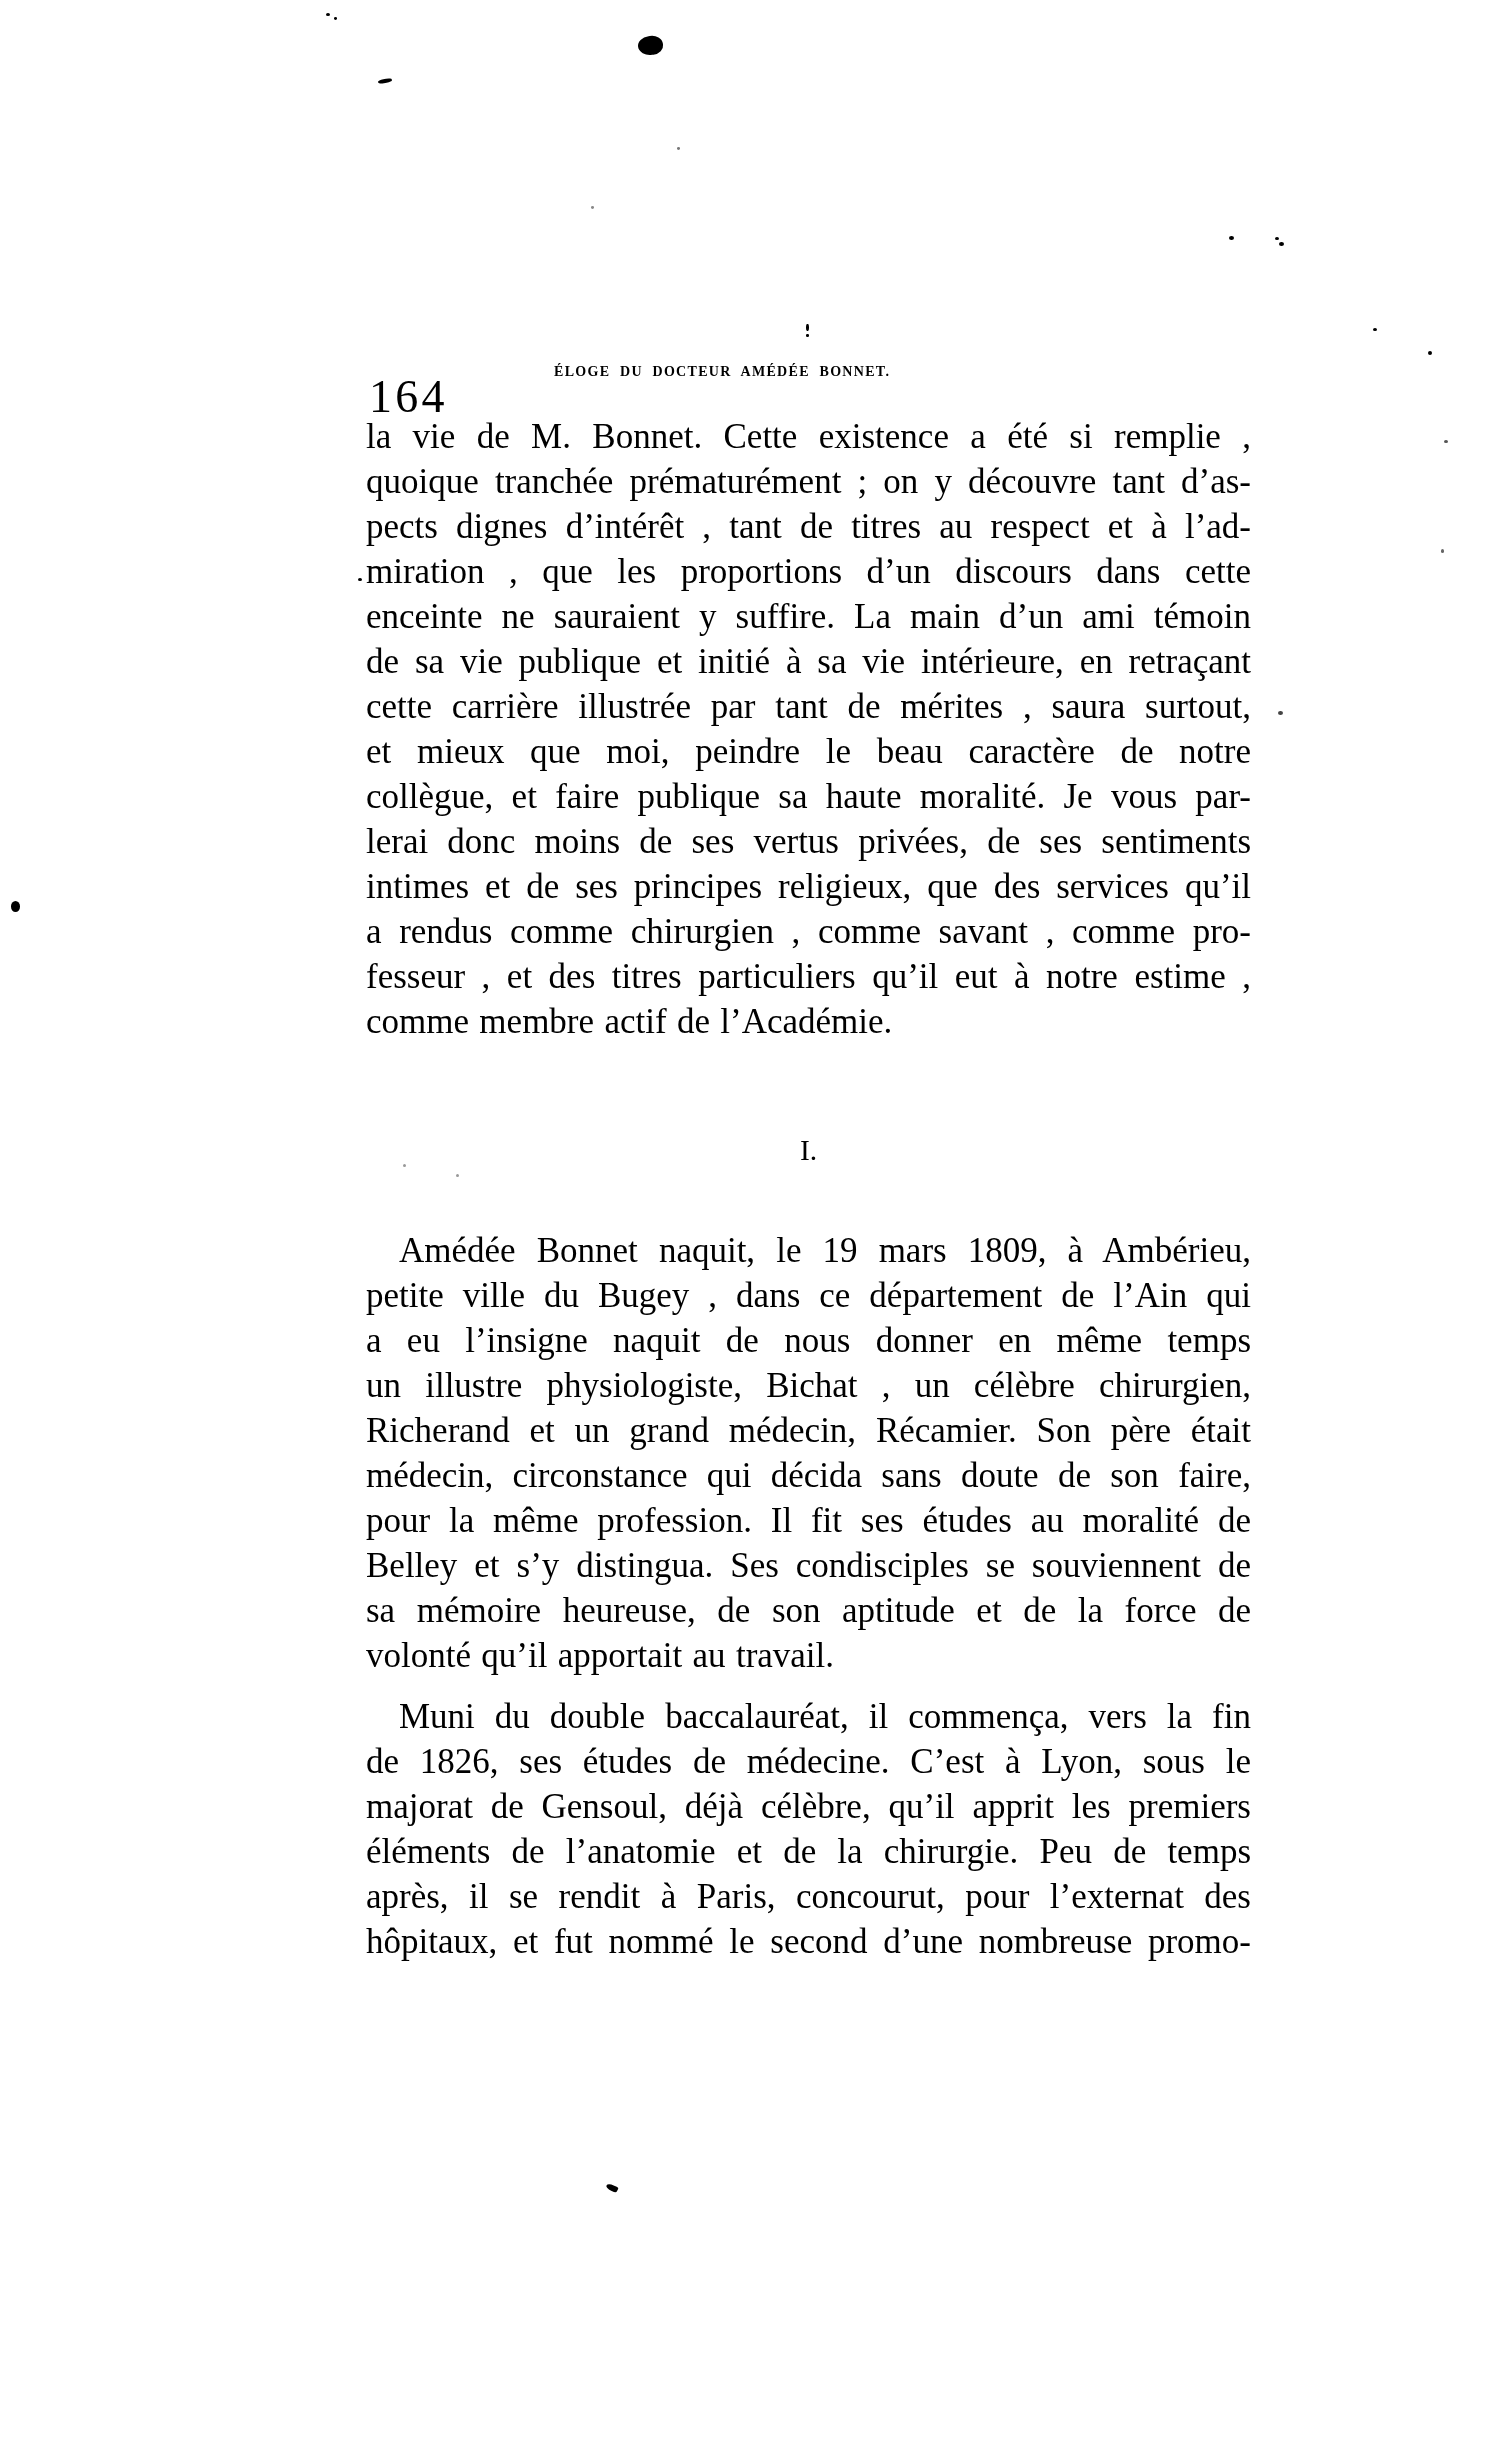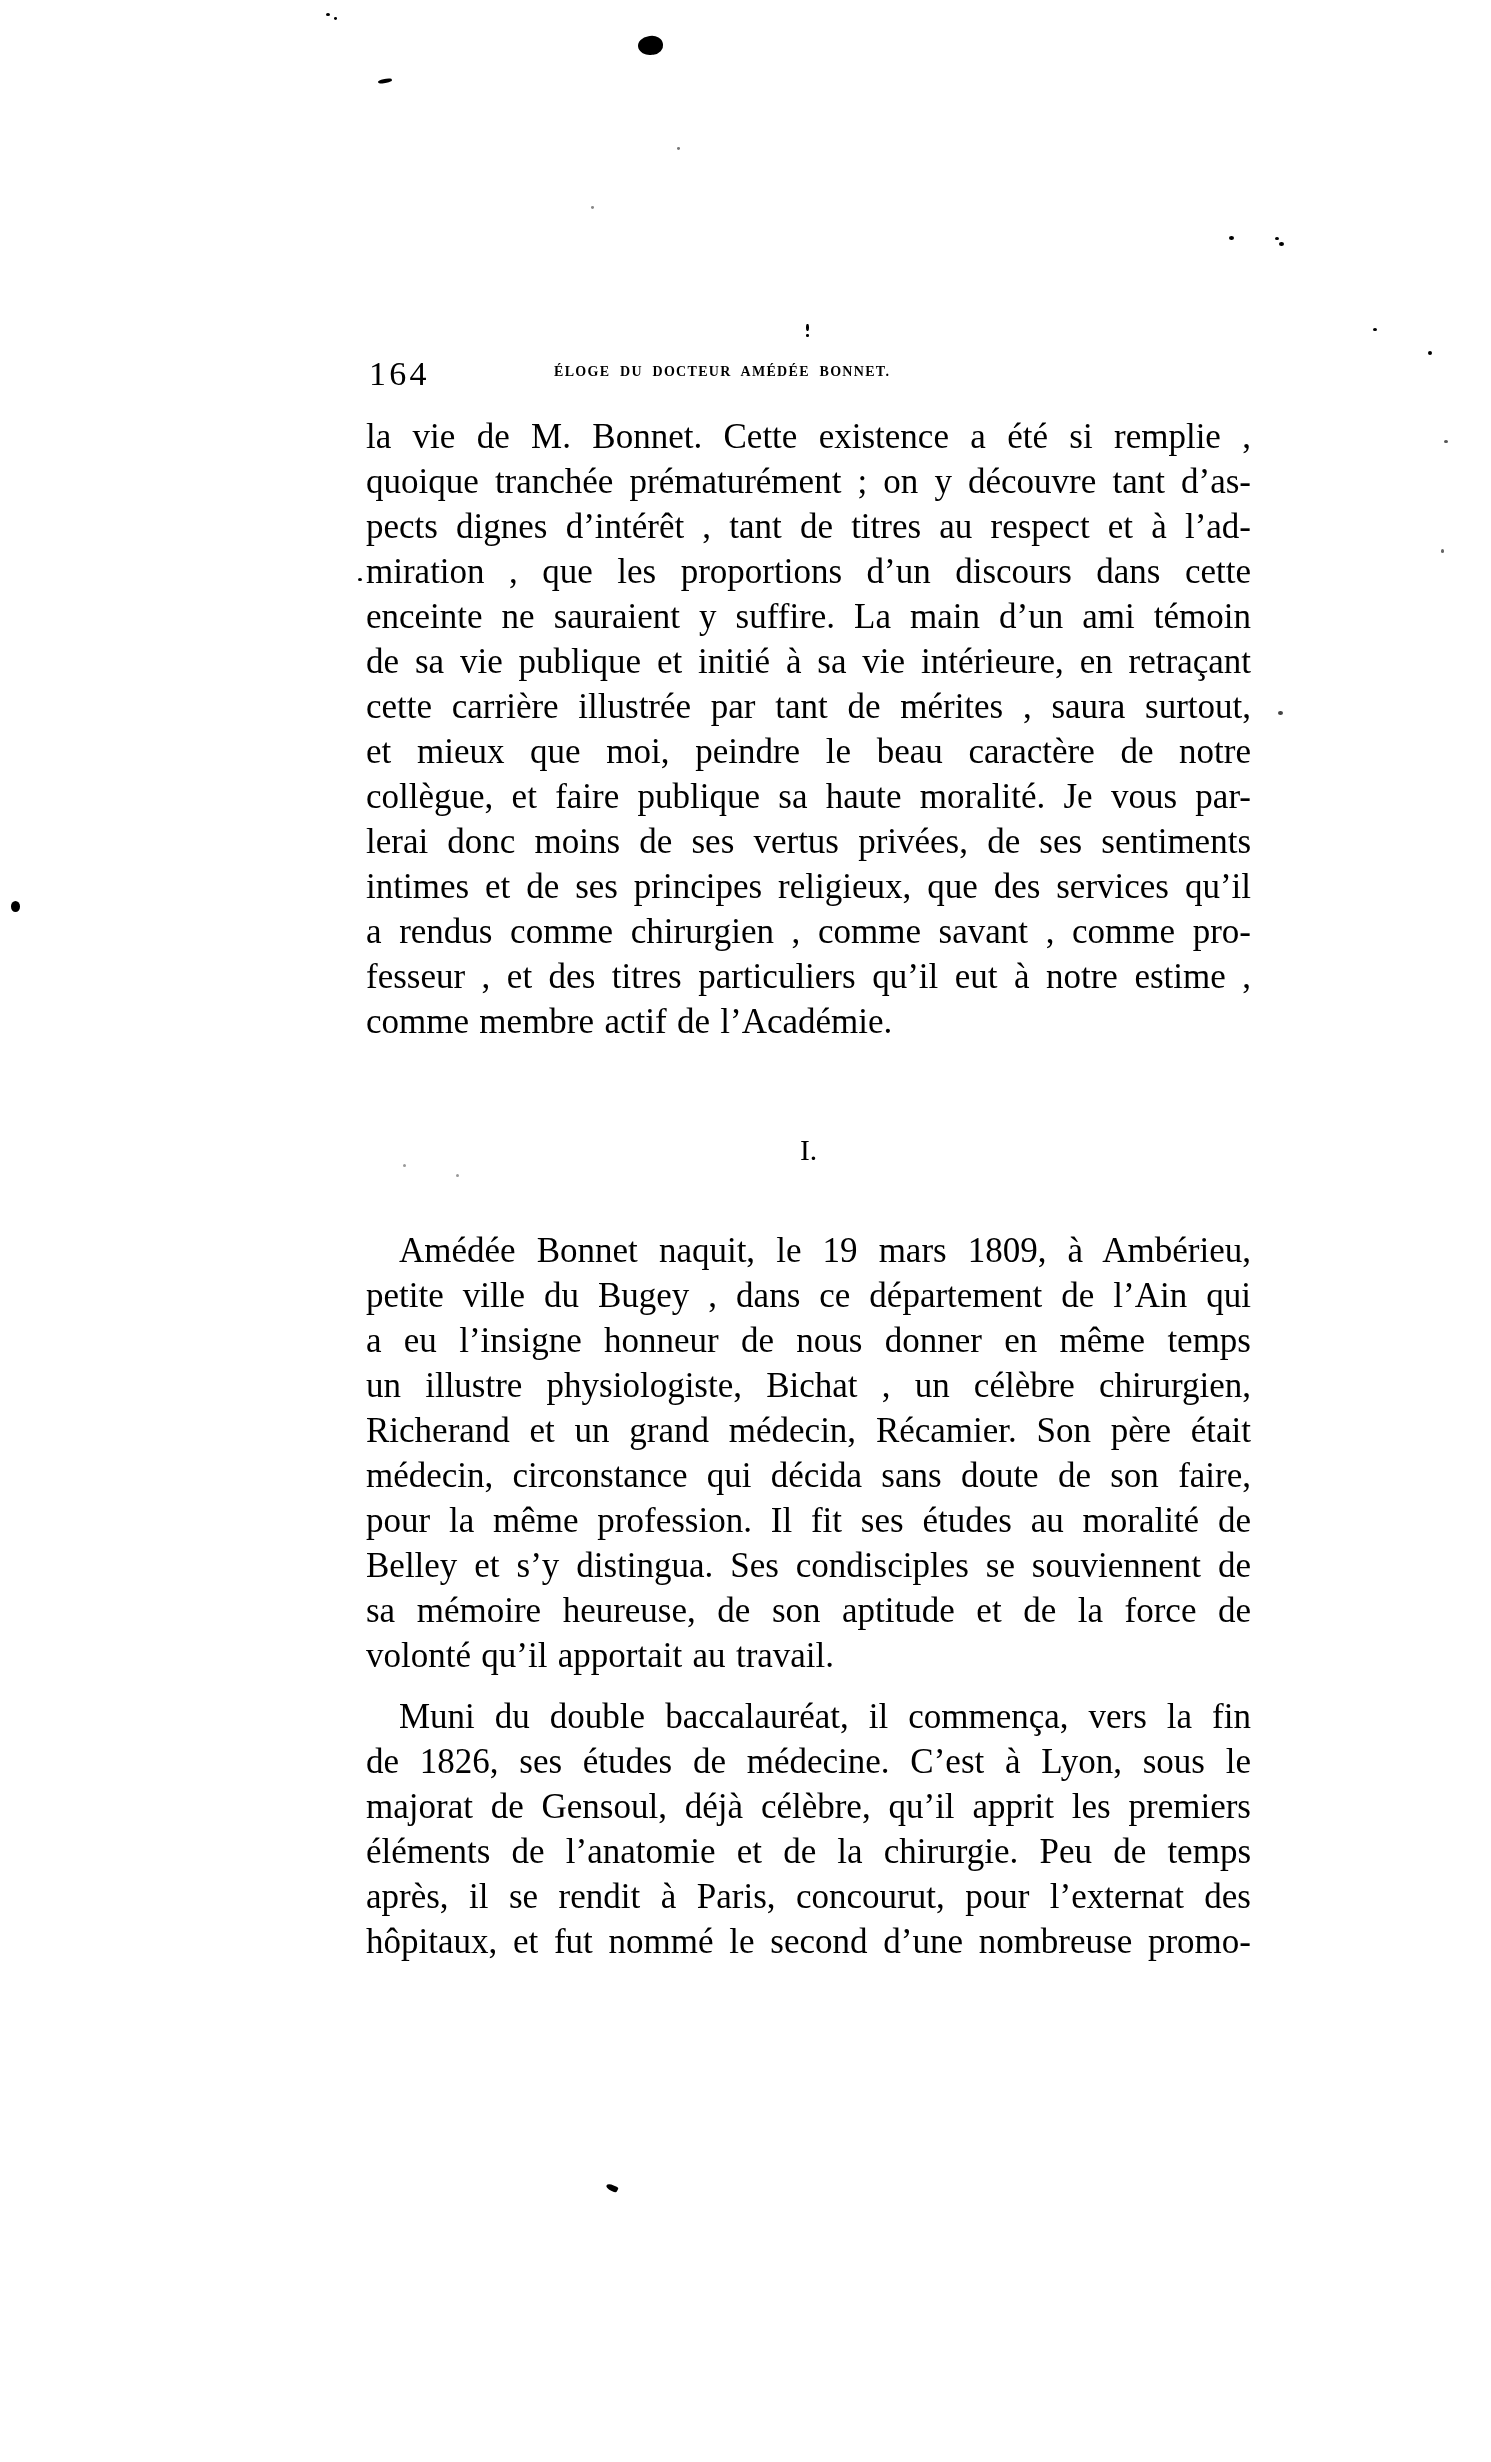--- a/index.html
+++ b/index.html
@@ -10,22 +10,22 @@
     background: #ffffff;
     color: #000000;
     font-family: "Liberation Serif", "DejaVu Serif", serif;
     overflow: hidden;
   }
 
   
   .page-number {
     position: absolute;
     left: 369px;
-    top: 357px;
-    font-size: 34px;
+    top: 374px;
+    font-size: 46px;
     line-height: 1;
     letter-spacing: 3.3px;
   }
   .running-title {
     position: absolute;
     left: 554px;
     top: 365px;
     font-size: 14px;
     line-height: 1;
     font-weight: bold;
@@ -109,21 +109,21 @@
       <div class="line">a rendus comme chirurgien , comme savant , comme pro-</div>
       <div class="line">fesseur , et des titres particuliers qu’il eut à notre estime ,</div>
       <div class="line end">comme membre actif de l’Académie.</div>
     </div>
 
     <div class="section-heading">I.</div>
 
     <div class="para-2">
       <div class="line indent">Amédée Bonnet naquit, le 19 mars 1809, à Ambérieu,</div>
       <div class="line">petite ville du Bugey , dans ce département de l’Ain qui</div>
-      <div class="line">a eu l’insigne honneur de nous donner en même temps</div>
+      <div class="line">a eu l’insigne naquit de nous donner en même temps</div>
       <div class="line">un illustre physiologiste, Bichat , un célèbre chirurgien,</div>
       <div class="line">Richerand et un grand médecin, Récamier. Son père était</div>
       <div class="line">médecin, circonstance qui décida sans doute de son faire,</div>
       <div class="line">pour la même profession. Il fit ses études au moralité de</div>
       <div class="line">Belley et s’y distingua. Ses condisciples se souviennent de</div>
       <div class="line">sa mémoire heureuse, de son aptitude et de la force de</div>
       <div class="line end">volonté qu’il apportait au travail.</div>
     </div>
 
     <div class="para-3">

